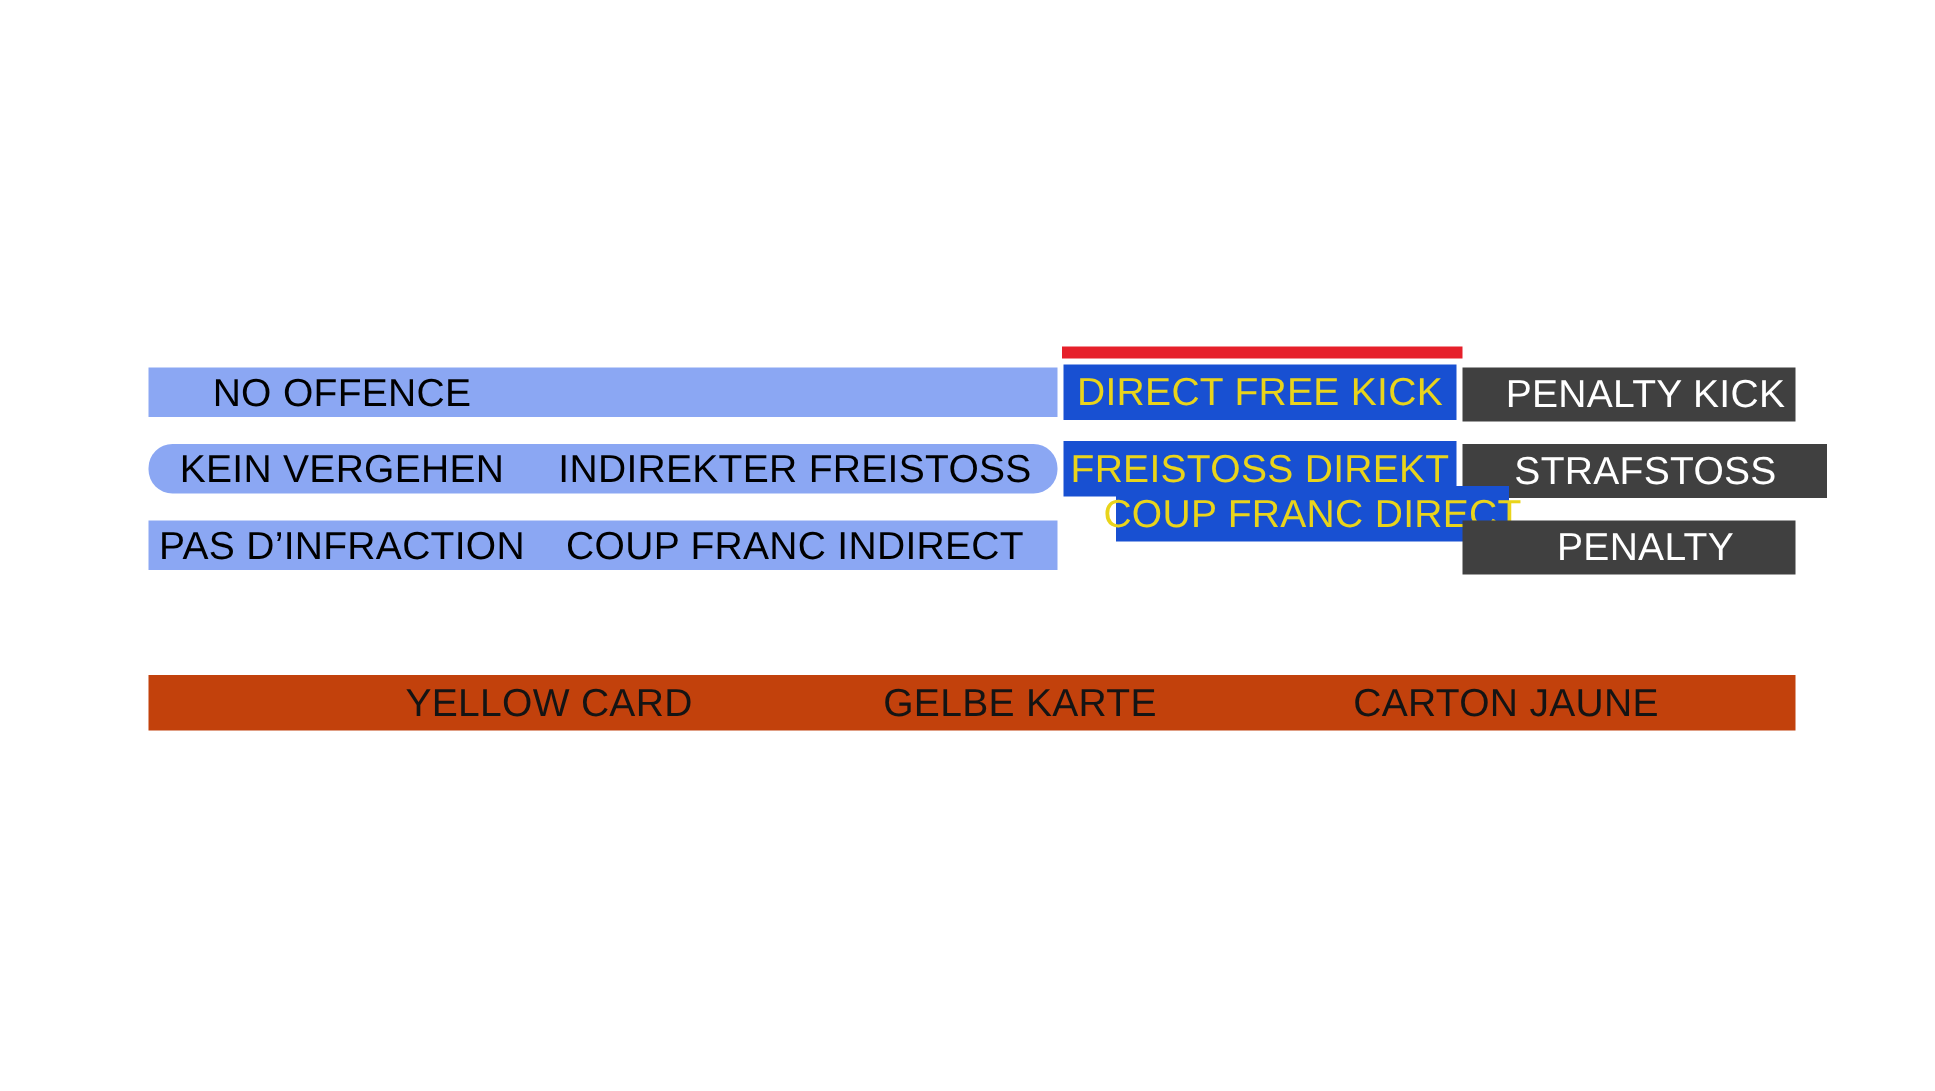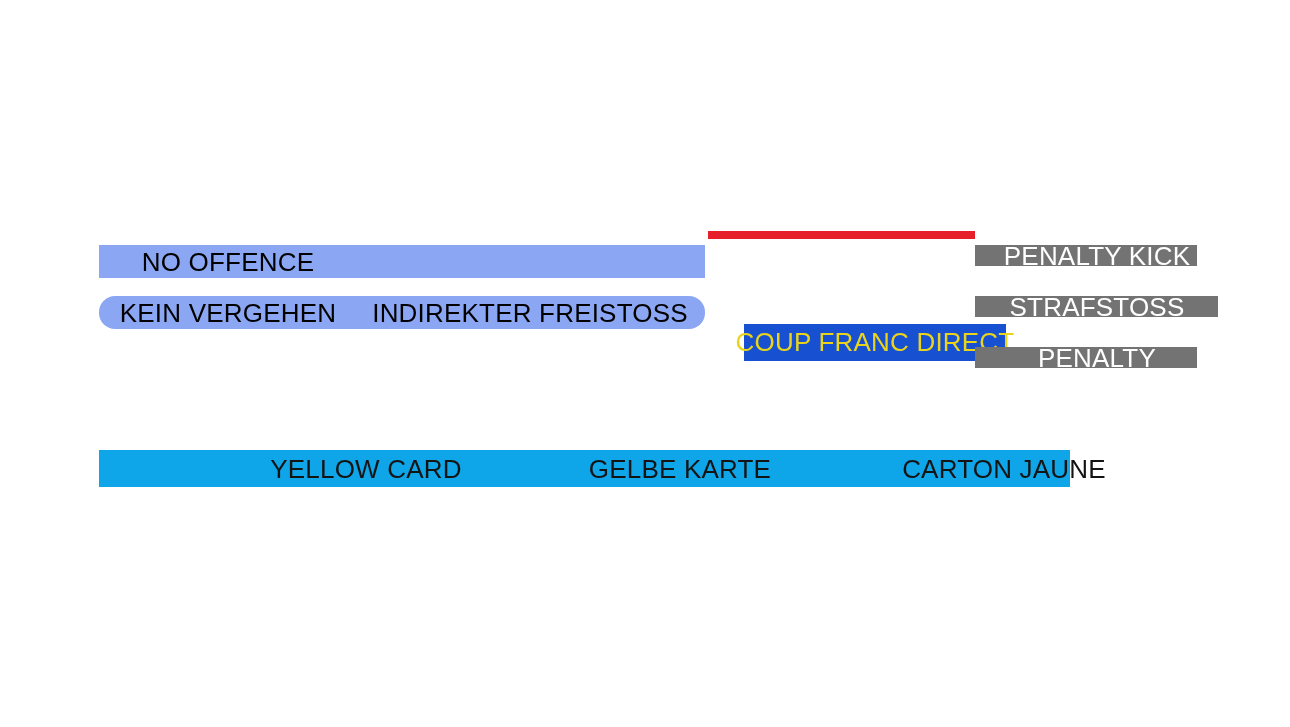--- a/index.html
+++ b/index.html
@@ -24,63 +24,73 @@
   .opt-mid{left:431px;}
   .cell{position:absolute;}
   .cell-dark{
     left:709px;width:262px;height:37px;background:#1850d2;
     display:flex;align-items:center;justify-content:center;cursor:pointer;
   }
   .cell-dark .cell-label{
     color:#e9d41b;font-size:26px;white-space:nowrap;letter-spacing:0.2px;
   }
   .cell-right{
-    left:975px;width:222px;height:21px;background:#737373;cursor:pointer;text-align:right;
+    left:975px;width:222px;height:36px;background:#404040;cursor:pointer;text-align:right;
   }
   .cell-right .cell-label{
     position:absolute;left:122px;top:50%;transform:translate(-50%,-50%);
     color:#ffffff;font-size:26px;white-space:nowrap;letter-spacing:0.2px;
   }
   .row1-bar{top:245px;}   .row1-dark{top:243px;}  .row1-right{top:245px;}
   .row2-bar{top:296px;border-radius:16px;}   .row2-dark{top:294px;}  .row2-right{top:296px;padding-left:21px;}
   .row3-bar{top:347px;}   .row3-dark{top:324px;margin-left:35px;}  .row3-right{top:347px;}
   .sanction-bar{
-    position:absolute;left:99px;top:450px;width:971px;height:37px;
-    background:#0ea5e9;cursor:pointer;
+    position:absolute;left:99px;top:450px;width:1098px;height:37px;
+    background:#c2410c;cursor:pointer;
   }
   .sanction-label{
     position:absolute;top:50%;transform:translate(-50%,-50%);
     color:#141414;font-size:26px;white-space:nowrap;letter-spacing:0.2px;
   }
   .sanction-1{left:267px;}
   .sanction-2{left:581px;}
   .sanction-3{left:905px;}
 </style>
 </head>
 <body>
 
 <div class="stage">
 
   <div class="red-indicator"></div>
 
   <div class="merged-bar row1-bar">
     <span class="opt-label opt-left">NO OFFENCE</span>
   </div>
+  <div class="cell cell-dark row1-dark">
+    <span class="cell-label">DIRECT FREE KICK</span>
+  </div>
   <div class="cell cell-right row1-right">
     <span class="cell-label">PENALTY KICK</span>
   </div>
 
   <div class="merged-bar row2-bar">
     <span class="opt-label opt-left">KEIN VERGEHEN</span>
     <span class="opt-label opt-mid">INDIREKTER FREISTOSS</span>
   </div>
+  <div class="cell cell-dark row2-dark">
+    <span class="cell-label">FREISTOSS DIREKT</span>
+  </div>
   <div class="cell cell-right row2-right">
     <span class="cell-label">STRAFSTOSS</span>
   </div>
 
+  <div class="merged-bar row3-bar">
+    <span class="opt-label opt-left">PAS D’INFRACTION</span>
+    <span class="opt-label opt-mid">COUP FRANC INDIRECT</span>
+  </div>
   <div class="cell cell-dark row3-dark">
     <span class="cell-label">COUP FRANC DIRECT</span>
   </div>
   <div class="cell cell-right row3-right">
     <span class="cell-label">PENALTY</span>
   </div>
 
   <div class="sanction-bar">
     <span class="sanction-label sanction-1">YELLOW CARD</span>
     <span class="sanction-label sanction-2">GELBE KARTE</span>

